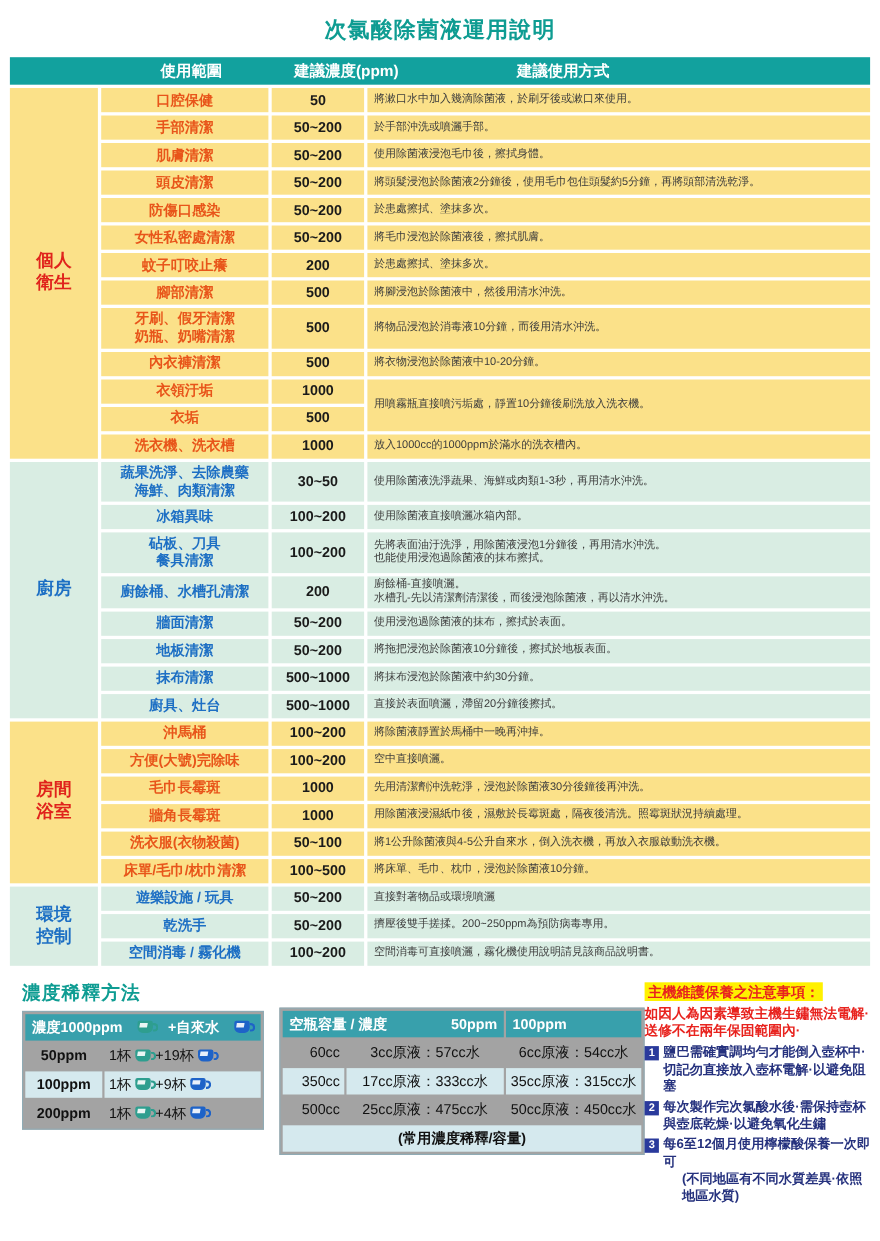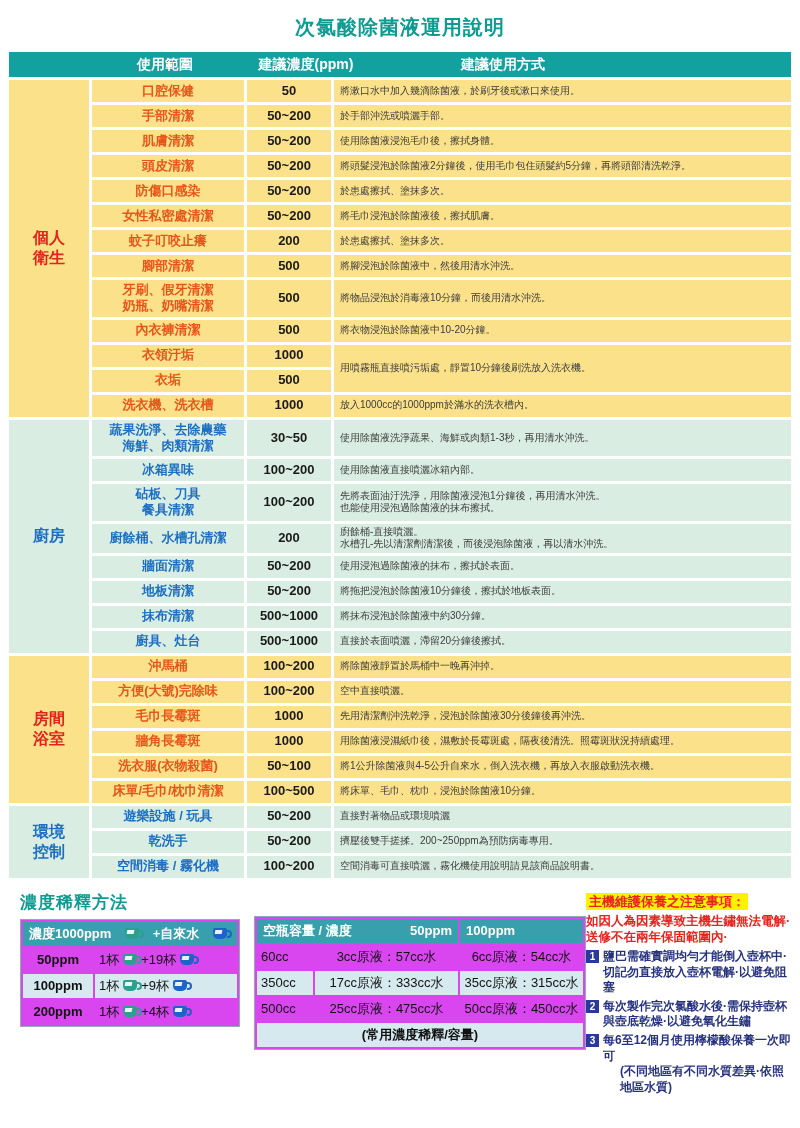--- a/index.html
+++ b/index.html
@@ -35,21 +35,21 @@
   }
   
   table.main{
     width:788px;margin:8px auto 0 auto;
     border-collapse:separate;border-spacing:3px;background:#fff;
     table-layout:fixed;
   }
   table.main th.band{
     background:var(--teal-header);height:25px;padding:0;
   }
-  .hdr-flex{display:flex;align-items:center;color:#fff;font-size:14px;font-weight:bold;}
+  .hdr-flex{display:flex;align-items:center;color:#fff;font-size:14px;font-weight:bold;margin-left:9px;}
   .h-cat{width:80px;}
   .h-scope{width:152px;text-align:center;}
   .h-ppm{width:130px;text-align:center;}
   .h-method{flex:1;text-align:left;padding-left:90px;}
   table.main td{padding:2px 6px;height:22px;vertical-align:middle;line-height:1.25;}
   tr.t-yellow td{background:var(--yellow-bg);}
   tr.t-green  td{background:var(--green-bg);}
   td.cat{
     font-size:16px;font-weight:bold;text-align:center;
     white-space:pre-line;line-height:1.3;
@@ -66,32 +66,32 @@
   
   .bottom{display:flex;margin:10px 8px 0 20px;align-items:flex-start;}
   .left-col{width:220px;}
   .mid-col{width:332px;margin-left:14px;padding-top:25px;}
   .notes{flex:1;margin-left:0;padding-top:2px;}
   .dilution-heading{
     margin:0 0 5px 0;font-size:17px;font-weight:bold;color:var(--title-teal);letter-spacing:1px;
   }
   table.sub{
     width:100%;border:1px solid var(--table-border);
-    border-collapse:separate;border-spacing:2px;background:#d946ef;
+    border-collapse:separate;border-spacing:2px;background:#a3a3a3;
   }
   table.sub th{
     background:var(--sub-teal);color:#fff;font-size:13px;font-weight:bold;
     height:24px;padding:1px 6px;white-space:nowrap;
   }
   table.sub td{font-size:13px;color:#111;height:24px;padding:1px 4px;white-space:nowrap;}
   table.sub tr.stripe td{background:var(--stripe-blue);}
   .cup-ppm{width:70px;text-align:center;font-weight:bold;font-size:14px;}
   .cup-mix{text-align:left;padding-left:6px;}
   .th-flex{display:flex;align-items:center;justify-content:space-between;}
-  .bt-cap{width:54px;text-align:left;padding-left:6px;}
+  .bt-cap{width:54px;text-align:right;padding-left:6px;}
   .bt-cell{text-align:center;}
   td.bt-footer{
     background:var(--stripe-blue);text-align:center;color:var(--footer-teal);
     font-weight:bold;font-size:13.5px;height:26px;
   }
   
   .cup{
     display:inline-block;position:relative;width:14px;height:11px;
     border-radius:2px 2px 5px 5px;vertical-align:-1px;margin:0 4px 0 4px;
   }

